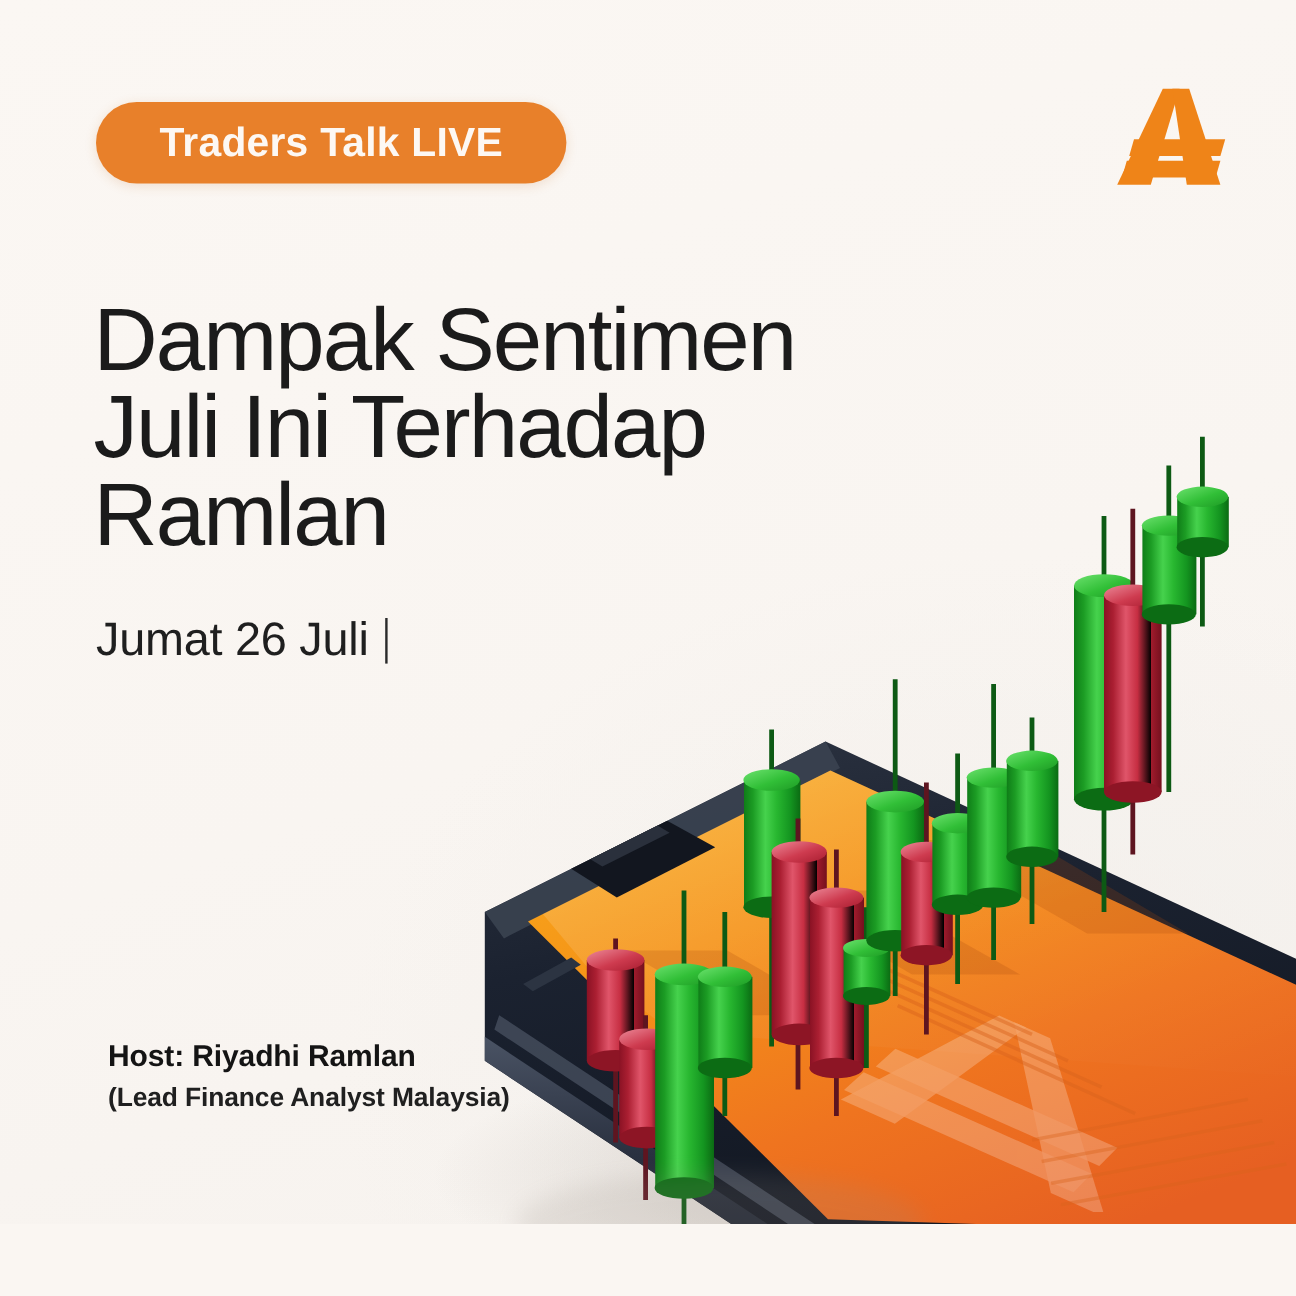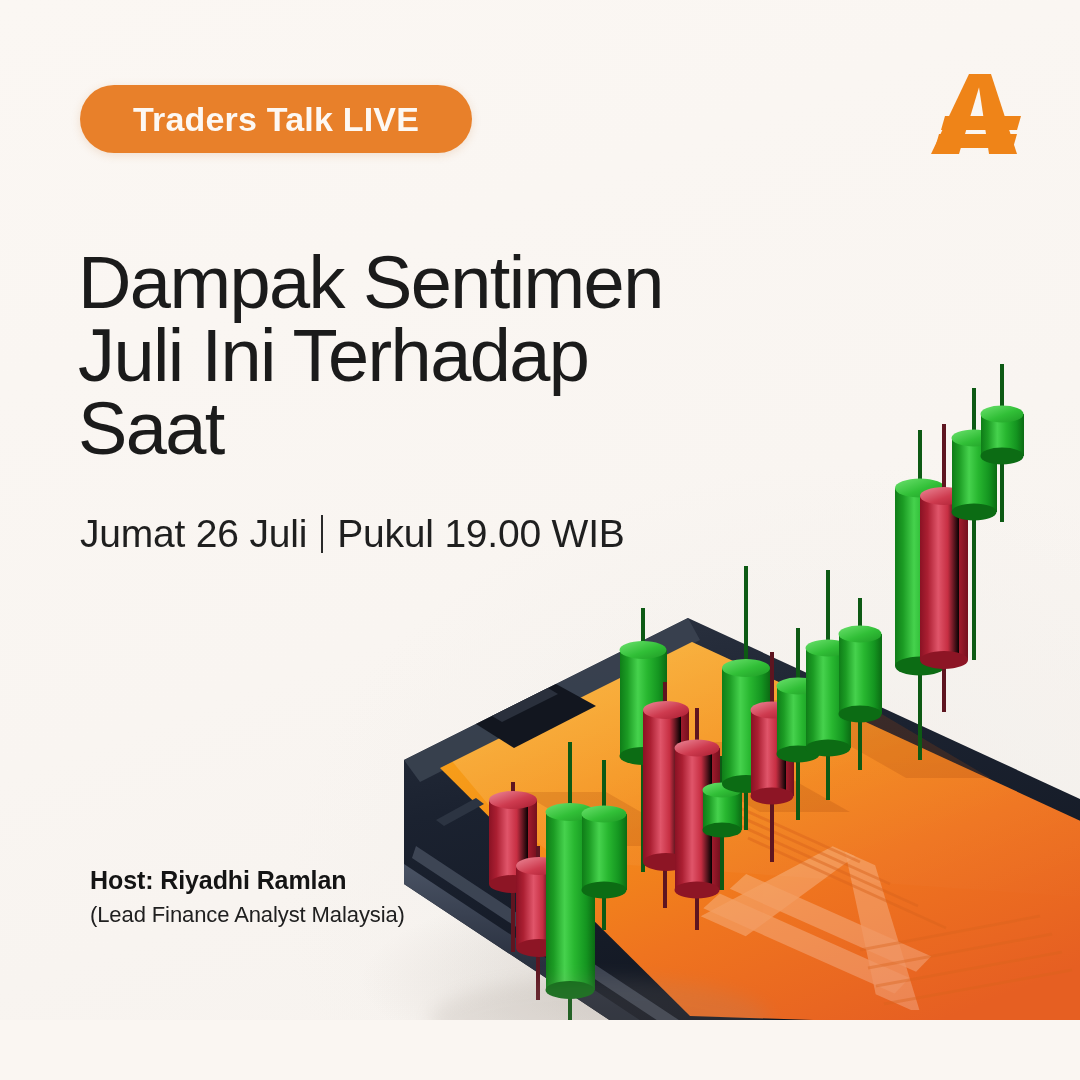--- a/index.html
+++ b/index.html
@@ -57,21 +57,21 @@
 
   
   #credits{position:absolute;left:90px;top:865px;width:560px;z-index:40;}
   .credit-block{margin-bottom:30px;}
   .credit-block:last-child{margin-bottom:0;}
   .credit-name{
     color:#141414;font-size:25px;font-weight:bold;
     letter-spacing:-.1px;line-height:1.25;white-space:nowrap;
   }
   .credit-role{
-    color:#202020;font-size:22px;font-weight:normal;
+    color:#202020;font-size:22px;font-weight:bold;
     letter-spacing:-.1px;line-height:1.3;margin-top:5px;white-space:nowrap;
   }
 
   
   #art{position:absolute;left:0;top:0;width:1080px;height:1080px;z-index:10;pointer-events:none;}
   #art svg{display:block;width:1080px;height:1080px;}
 </style>
 </head>
 <body>
 
@@ -92,27 +92,26 @@
     </svg>
   </div>
 
   <div id="badge">
     <span id="badge-label">Traders Talk LIVE</span>
   </div>
 
   <h1 id="headline">
     <span class="hl">Dampak Sentimen</span>
     <span class="hl">Juli Ini Terhadap</span>
-    <span class="hl">Saat</span>
+    <span class="hl">Ramlan</span>
   </h1>
 
   <div id="dateline">
     <span>Jumat 26 Juli</span>
     <span class="sep"></span>
-    <span>Pukul 19.00 WIB</span>
   </div>
 
   <div id="art">
     <svg viewBox="0 0 1080 1080" xmlns="http://www.w3.org/2000/svg" aria-hidden="true">
       <defs>
 
         <linearGradient id="screenGrad" x1="0" y1="0" x2="0.7" y2="1">
           <stop offset="0%" stop-color="#f9ae1b"></stop>
           <stop offset="35%" stop-color="#f59318"></stop>
           <stop offset="68%" stop-color="#ef741f"></stop>

